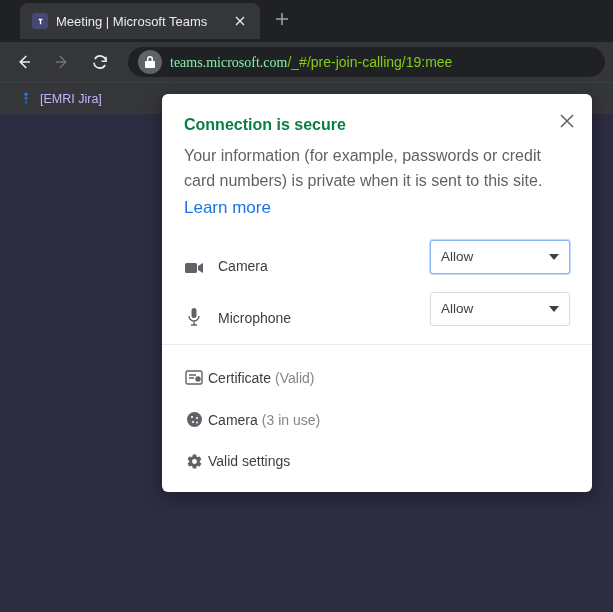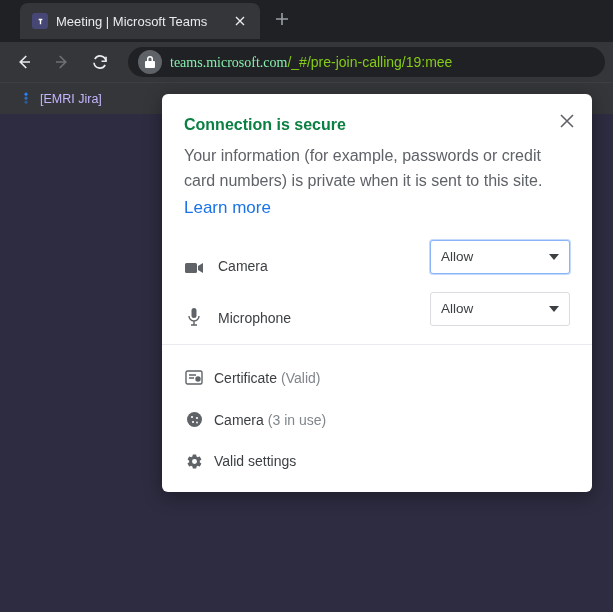--- a/index.html
+++ b/index.html
@@ -208,21 +208,21 @@
       box-shadow: 0 0 0 1px rgba(138,180,248,0.5);
     }
     .divider {
       height: 1px;
       background: #e8eaed;
       margin: 6px -22px 12px -22px;
     }
     .info-row {
       display: flex;
       align-items: center;
-      gap: 10px;
+      gap: 4px;
       padding: 12px 0;
       cursor: pointer;
     }
     .info-icon {
       width: 20px;
       display: flex; align-items: center; justify-content: center;
       color: #5f6368;
     }
     .info-label {
       color: #3c4043;

